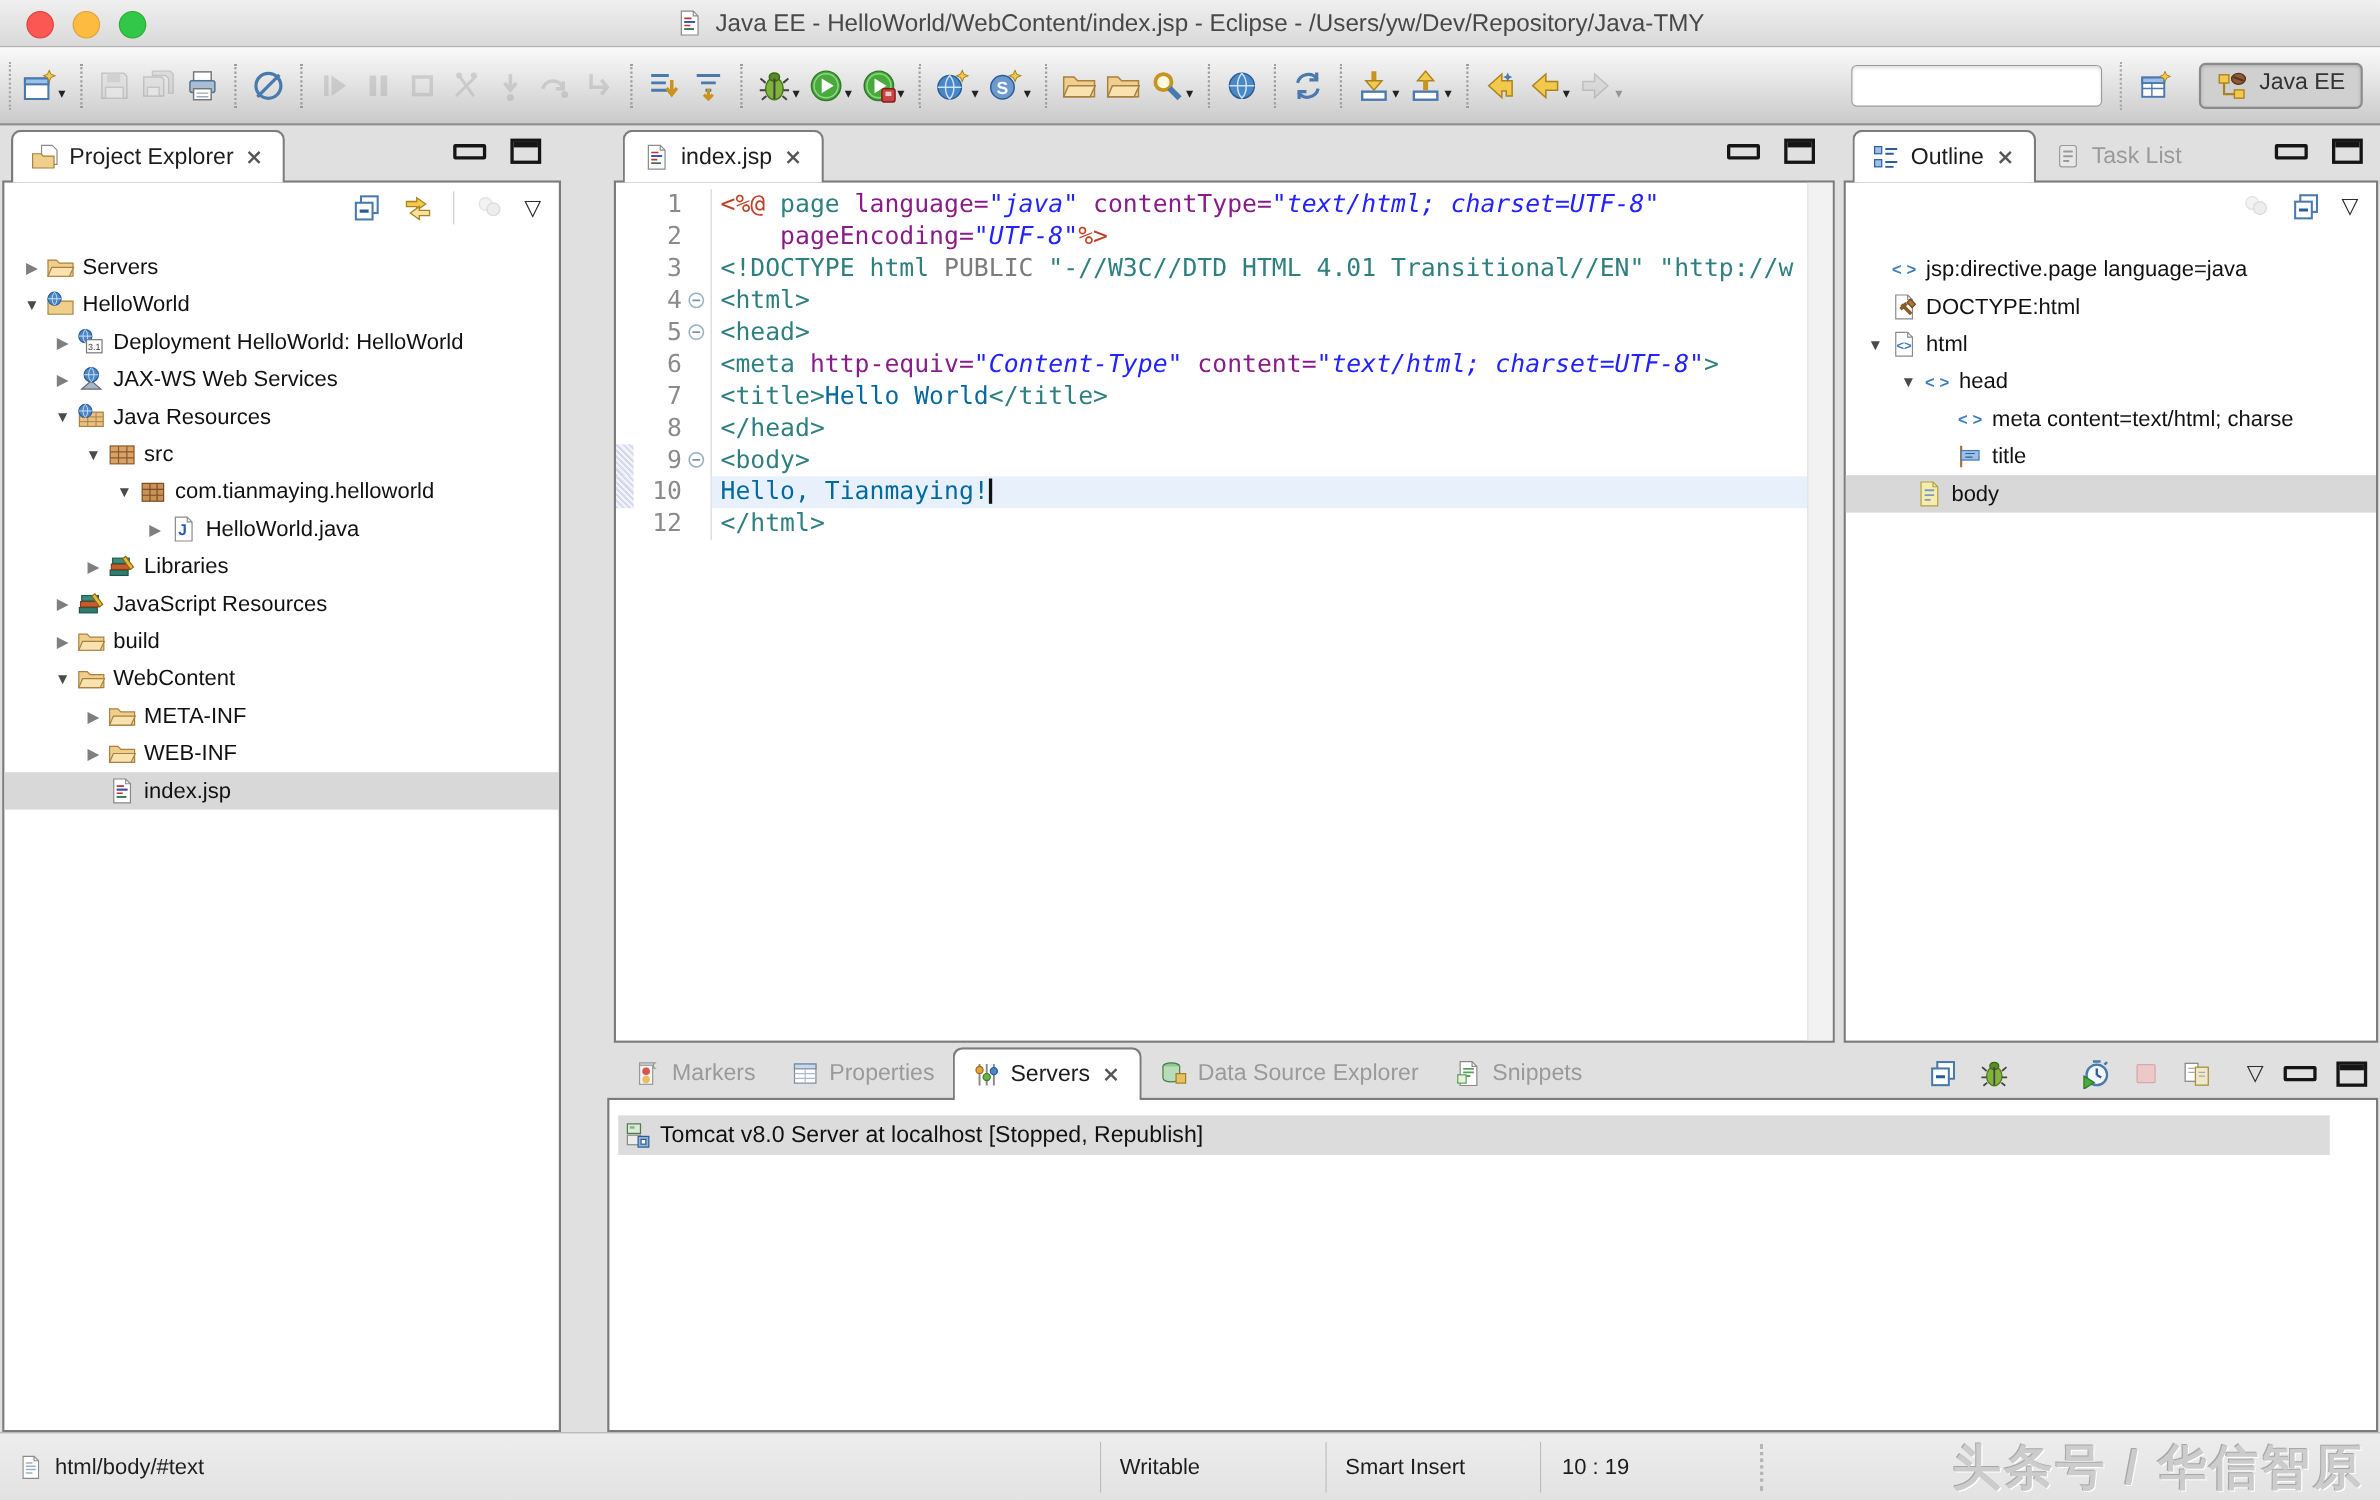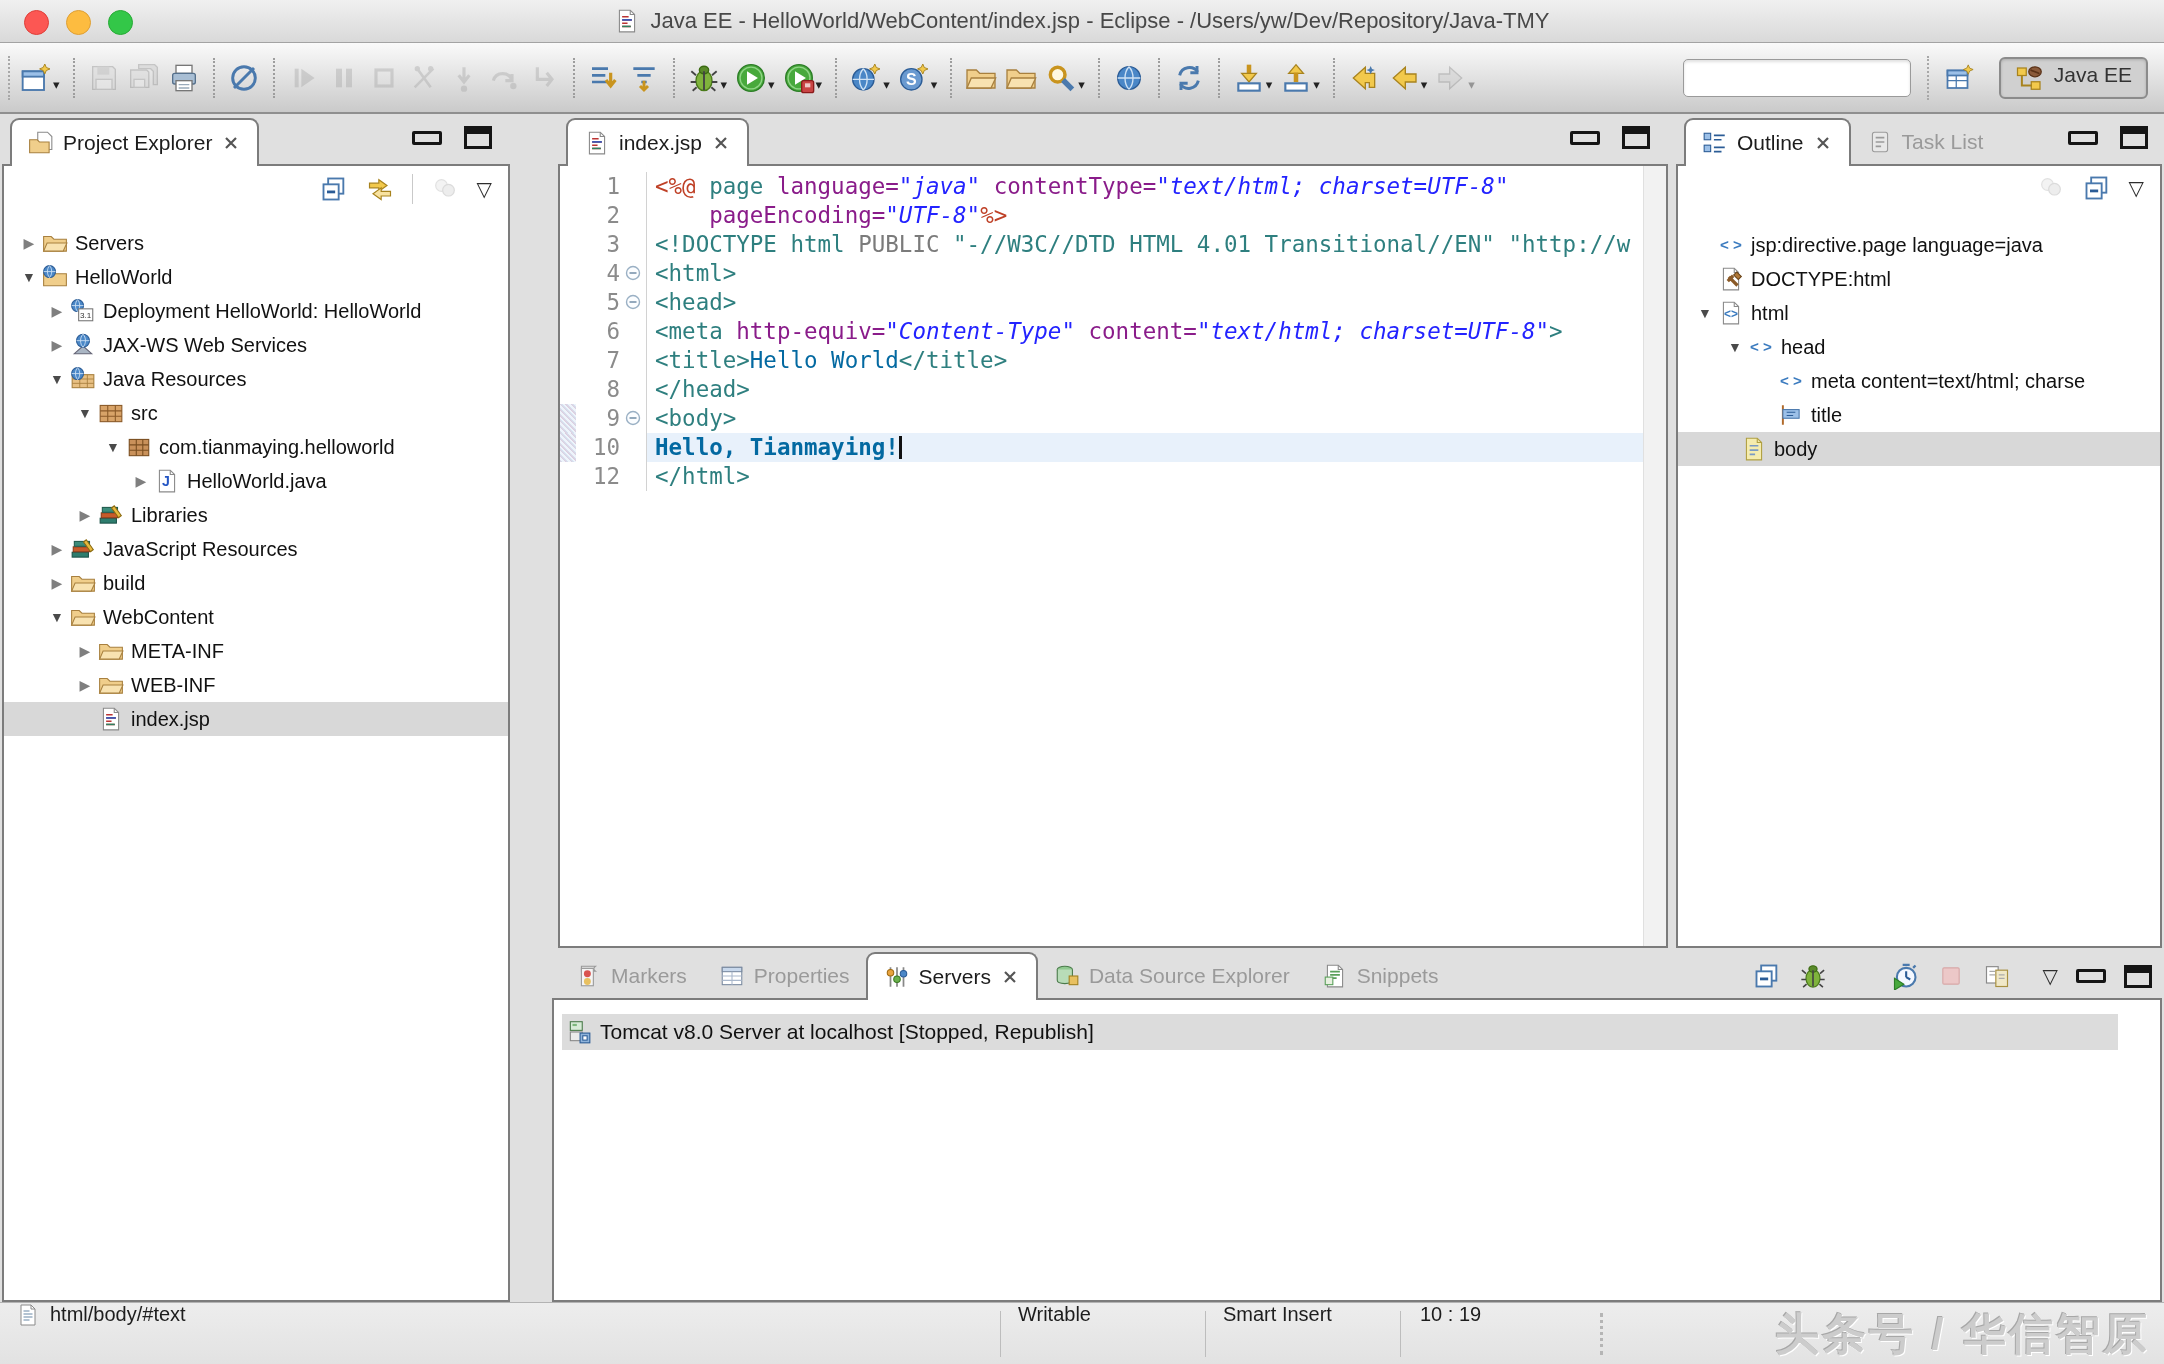--- a/index.html
+++ b/index.html
@@ -63,37 +63,37 @@
   
   #ed-lines{position:absolute;left:0;top:6px;right:22px;
     font-family:"DejaVu Sans Mono","Liberation Mono",monospace;font-size:22.5px;}
   .eline{display:flex;height:29px;line-height:29px;}
   .eline .ann{width:16px;flex:0 0 16px;}
   .eline.range .ann{background:repeating-linear-gradient(45deg,#dcd  0,#d6e5f3 2px,#eef4fb 2px,#eef4fb 4px);}
   .eline .lnum{width:44px;flex:0 0 44px;text-align:right;color:#8b8b8b;}
   .eline .fold{width:26px;flex:0 0 26px;border-right:1px solid #d2d2d2;text-align:center;}
   .eline .fold svg{width:16px;height:16px;margin-top:6px;}
   .eline .code{flex:1;padding-left:8px;white-space:pre;color:#000;}
-  .eline.current .code{background:#e8f1fb;font-weight:bold;}
+  .eline.current .code{background:#e8f1fb;}
   .c-jsp{color:#bf4026;}
   .c-tag{color:#2e7f7f;}
   .c-attr{color:#8a1c8a;}
   .c-val{color:#2323ff;font-style:italic;}
   .c-kw{color:#7b7b7b;}
   .c-plain{color:#0369a1;}
   .caret{display:inline-block;width:3px;height:23px;background:#111;vertical-align:-4px;}
   #ed-scroll{position:absolute;top:0;right:0;bottom:0;width:22px;background:#f2f2f2;border-left:1px solid #e0e0e0;}
   
   #server-row{display:flex;align-items:center;gap:8px;height:36px;margin:14px 42px 0 8px;background:#dcdcdc;
     font-size:21px;color:#111;padding-left:4px;}
   #server-row .icon{width:26px;height:26px;}
   
   #statusbar{position:absolute;left:0;top:1302px;width:2164px;height:62px;
     background:linear-gradient(#ededed,#e2e2e2);border-top:1px solid #b3b3b3;font-size:20px;color:#1d1d1d;}
-  .sb-item{position:absolute;top:0;height:62px;display:flex;align-items:flex-start;}
+  .sb-item{position:absolute;top:0;height:62px;display:flex;align-items:center;}
   .sb-sep{position:absolute;top:8px;height:46px;border-left:1px solid #bdbdbd;}
   .sb-dots{position:absolute;top:10px;height:42px;border-left:3px dotted #b5b5b5;}
   #watermark{position:absolute;right:14px;top:2px;font-size:44px;font-weight:700;color:#cccccc;
     letter-spacing:3px;text-shadow:-1px -1px 0 #a7a7a7,1px 1px 0 #ffffff;}
   .icon svg{width:100%;height:100%;display:block;}
 </style>
 </head>
 <body>
 
 <div id="app">

